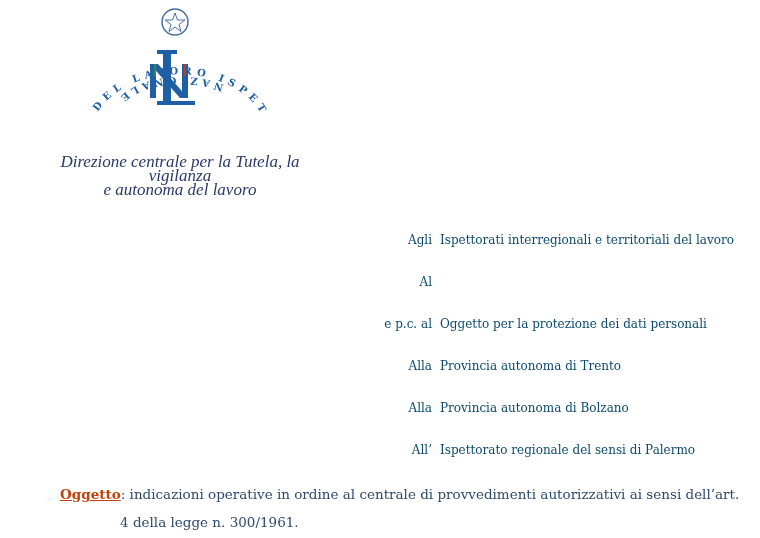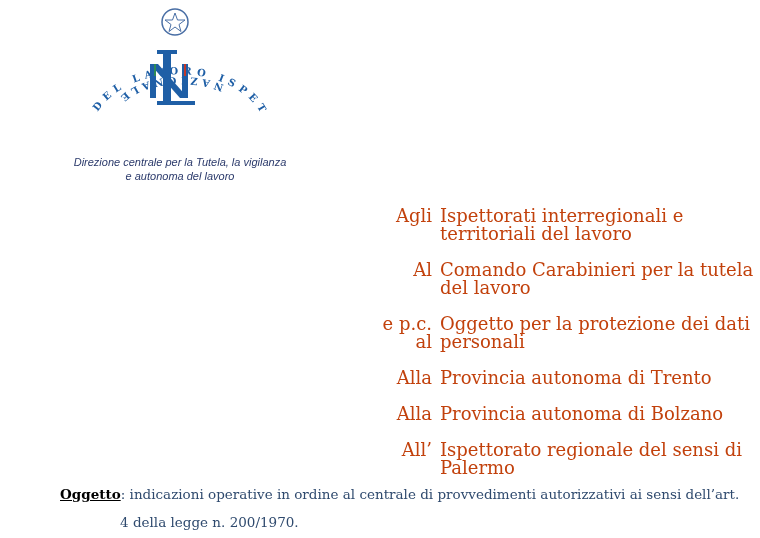--- a/index.html
+++ b/index.html
@@ -3,28 +3,28 @@
 <meta charset="utf-8">
 <style>
   html, body { margin:0; padding:0; }
   body {
     width:760px; height:538px; background:#ffffff; position:relative; overflow:hidden;
     font-family:"DejaVu Serif", "Liberation Serif", serif;
   }
   .logo { position:absolute; left:70px; top:2px; width:220px; height:145px; }
   .subtitle {
     position:absolute; left:50px; top:155px; width:260px; text-align:center;
-    font-family:Liberation Sans, sans-serif; font-style:italic; font-size:11px; line-height:14px; color:#2b3a6b;
+    font-family:Liberation Serif, serif; font-style:italic; font-size:17px; line-height:14px; color:#2b3a6b;
   }
   .recipients { position:absolute; left:370px; top:207px; width:390px; }
-  .rec-row { display:flex; font-size:18px; color:#c2410c; line-height:18px; margin-bottom:18px; }
+  .rec-row { display:flex; font-size:12px; color:#0c4a6e; line-height:18px; margin-bottom:18px;margin-top:24px; }
   .rec-prefix { width:62px; text-align:right; padding-right:8px; flex:none; }
   .rec-name { flex:1; }
   .subject { position:absolute; left:60px; top:485px; width:690px; font-size:13.5px; color:#2f4a6e; line-height:18px; }
-  .subject-label { text-decoration:underline; font-weight:bold; color:#000000; }
+  .subject-label { text-decoration:underline; font-weight:bold; color:#c2410c; }
   .subject-line2 { position:absolute; left:120px; top:514px; font-size:13.5px; color:#2f4a6e; }
 </style>
 </head>
 <body>
 
 <div class="logo">
   <svg width="220" height="145" viewBox="0 0 220 145">
     <defs>
       <path id="arcTop" d="M 28 110 A 88 62 0 0 1 190 110"></path>
       <path id="arcBot" d="M 40 95 A 72 42 0 0 0 178 95"></path>
@@ -57,21 +57,20 @@
   <div>e autonoma del lavoro</div>
 </div>
 
 <div class="recipients">
   <div class="rec-row">
     <span class="rec-prefix">Agli</span>
     <span class="rec-name" style="max-width:300px">Ispettorati interregionali e territoriali del lavoro</span>
   </div>
   <div class="rec-row">
     <span class="rec-prefix">Al</span>
-    <span class="rec-name">Comando Carabinieri per la tutela del lavoro</span>
   </div>
   <div class="rec-row">
     <span class="rec-prefix">e p.c. al</span>
     <span class="rec-name">Oggetto per la protezione dei dati personali</span>
   </div>
   <div class="rec-row">
     <span class="rec-prefix">Alla</span>
     <span class="rec-name">Provincia autonoma di Trento</span>
   </div>
   <div class="rec-row">
@@ -80,13 +79,13 @@
   </div>
   <div class="rec-row">
     <span class="rec-prefix">All’</span>
     <span class="rec-name">Ispettorato regionale del sensi di Palermo</span>
   </div>
 </div>
 
 <div class="subject">
   <span class="subject-label">Oggetto</span><span>:</span><span> indicazioni operative in ordine al centrale di provvedimenti autorizzativi ai sensi dell’art.</span>
 </div>
-<div class="subject-line2">4 della legge n. 200/1970.</div>
+<div class="subject-line2">4 della legge n. 300/1961.</div>
 
 </body></html>

